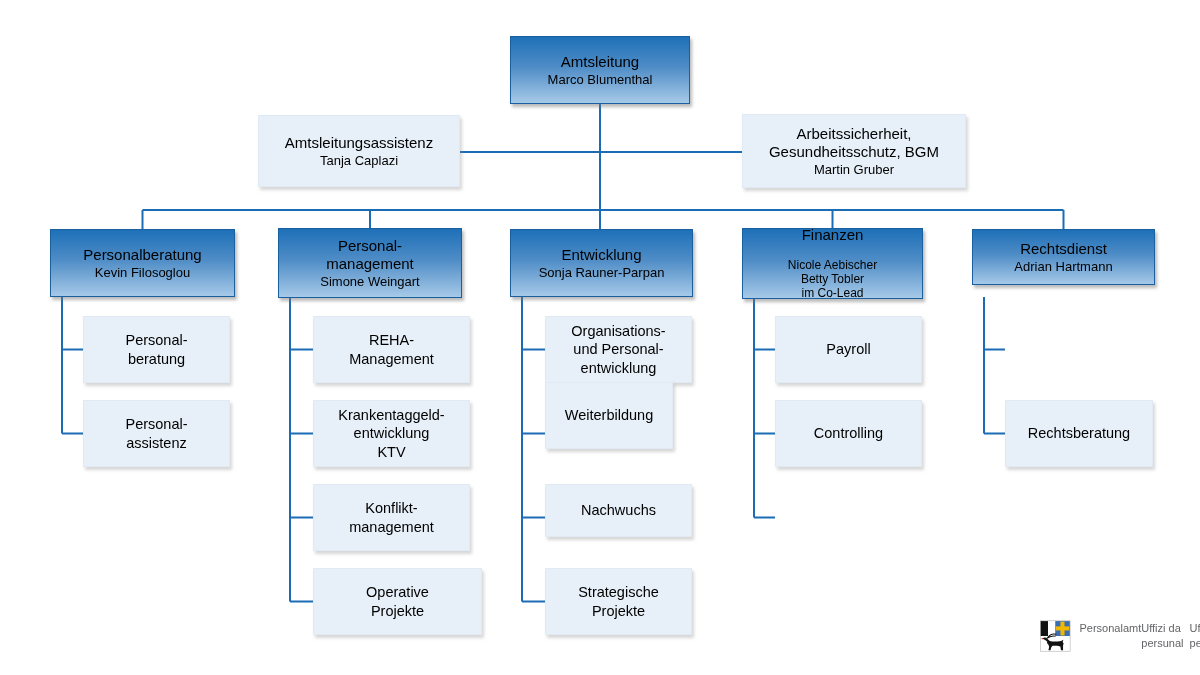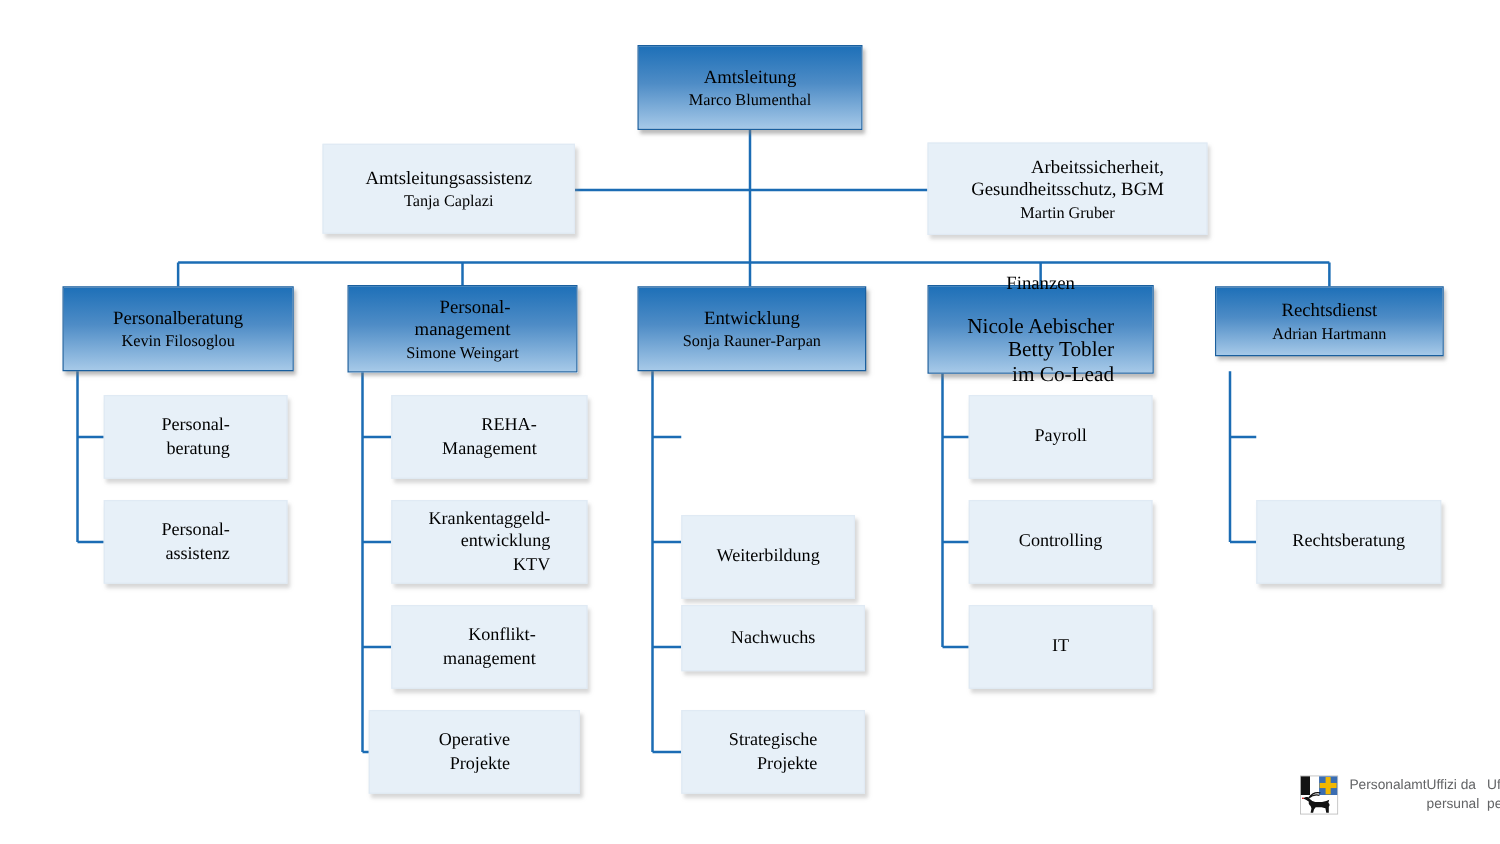--- a/index.html
+++ b/index.html
@@ -11,38 +11,37 @@
     height: 675px;
     background: #fff;
     overflow: hidden;
   }
   .box {
     position: absolute;
     display: flex;
     flex-direction: column;
     align-items: center;
     justify-content: center;
-    text-align: right;
+    text-align: center;
     white-space: pre-line;
     z-index: 2;
-    font-family: Liberation Serif, serif;
   }
   .blue {
     background: linear-gradient(180deg, #1e70b8 0%, #4e8cc6 45%, #a6c9e8 100%);
     border: 1px solid #1a5f9e;
     box-shadow: 2px 3px 3px rgba(120,120,120,.5);
   }
   .light {
     background: #e7f0f8;
     border: 1px solid #e0eaf4;
     box-shadow: 2px 3px 3px rgba(140,140,140,.35);
   }
   .t  { font-size: 15px;   line-height: 1.2; }
   .n  { font-size: 13px;   line-height: 1.18; margin-top: 1px; }
-  .n-sm { font-size: 17px; line-height: 1.15; margin-top: 15px; }
+  .n-sm { font-size: 12px; line-height: 1.15; margin-top: 15px; }
   .unit { font-size: 14.5px; line-height: 1.28; }
   svg.wires { position: absolute; left: 0; top: 0; z-index: 1; }
   .logo {
     position: absolute;
     left: 1040px;
     top: 613px;
     display: flex;
     align-items: center;
     gap: 9px;
     z-index: 2;
@@ -116,31 +115,33 @@
   <div class="box light unit" style="left:83px;top:400px;width:147px;height:67px">Personal-
 assistenz</div>
 
   <div class="box light unit" style="left:313px;top:316px;width:157px;height:67px">REHA-
 Management</div>
   <div class="box light unit" style="left:313px;top:400px;width:157px;height:67px">Krankentaggeld-
 entwicklung
 KTV</div>
   <div class="box light unit" style="left:313px;top:484px;width:157px;height:67px">Konflikt-
 management</div>
-  <div class="box light unit" style="left:295px;top:568px;width:169px;height:67px">Operative
+  <div class="box light unit" style="left:313px;top:568px;width:169px;height:67px">Operative
 Projekte</div>
 
-  <div class="box light unit" style="left:545px;top:412px;width:139px;height:67px">Weiterbildung</div>
+  <div class="box light unit" style="left:545px;top:316px;width:147px;height:67px">Organisations-
+und Personal-
+entwicklung</div>
+  <div class="box light unit" style="left:545px;top:382px;width:128px;height:67px">Weiterbildung</div>
   <div class="box light unit" style="left:545px;top:484px;width:147px;height:53px">Nachwuchs</div>
   <div class="box light unit" style="left:545px;top:568px;width:147px;height:67px">Strategische
 Projekte</div>
 
   <div class="box light unit" style="left:775px;top:316px;width:147px;height:67px">Payroll</div>
   <div class="box light unit" style="left:775px;top:400px;width:147px;height:67px">Controlling</div>
-  <div class="box light unit" style="left:775px;top:484px;width:147px;height:67px">IT</div>
 
   <div class="box light unit" style="left:1005px;top:400px;width:148px;height:67px">Rechtsberatung</div>
 
   <div class="logo">
     <svg width="45" height="46" viewBox="0 0 45 46">
       <rect x="0.5" y="0.5" width="44" height="45" fill="#ffffff" stroke="#bcbcbc" stroke-width="1"></rect>
       <rect x="1" y="1" width="10.8" height="22" fill="#121212"></rect>
       <rect x="22.5" y="1" width="21.5" height="22" fill="#3a6db2"></rect>
       <rect x="30.2" y="1.8" width="6" height="20.4" fill="#f2b700"></rect>
       <rect x="23.2" y="8.8" width="20" height="6" fill="#f2b700"></rect>

